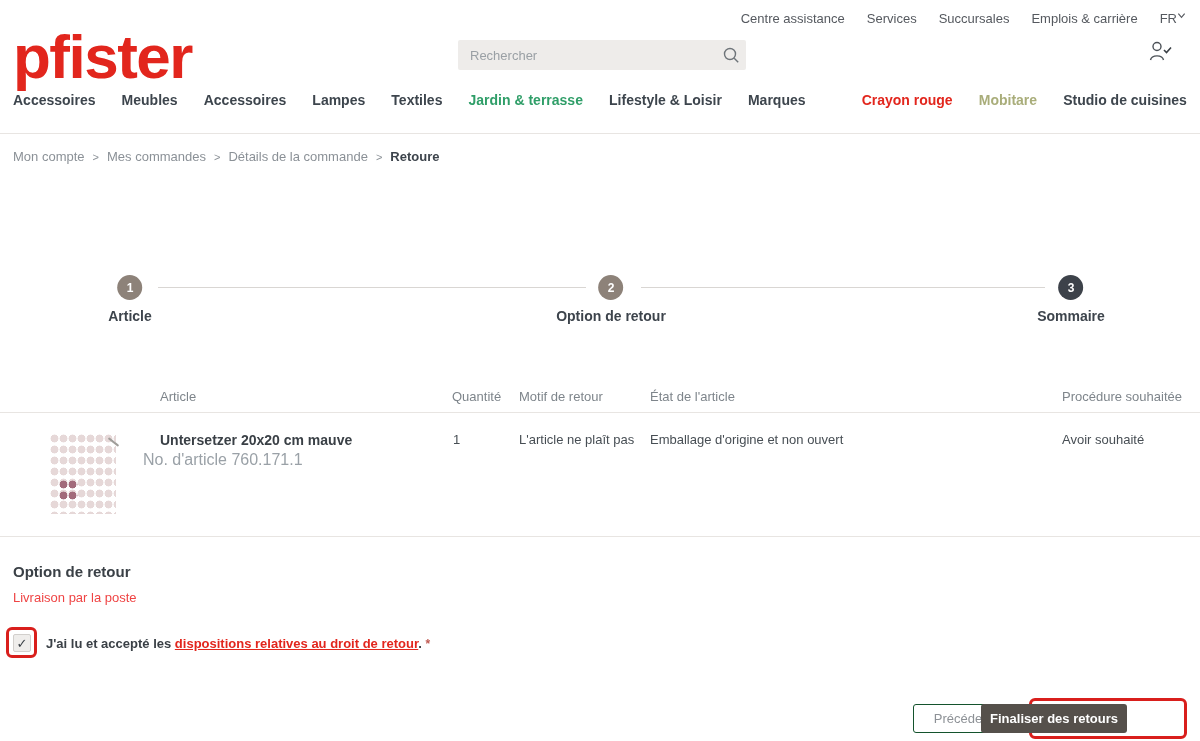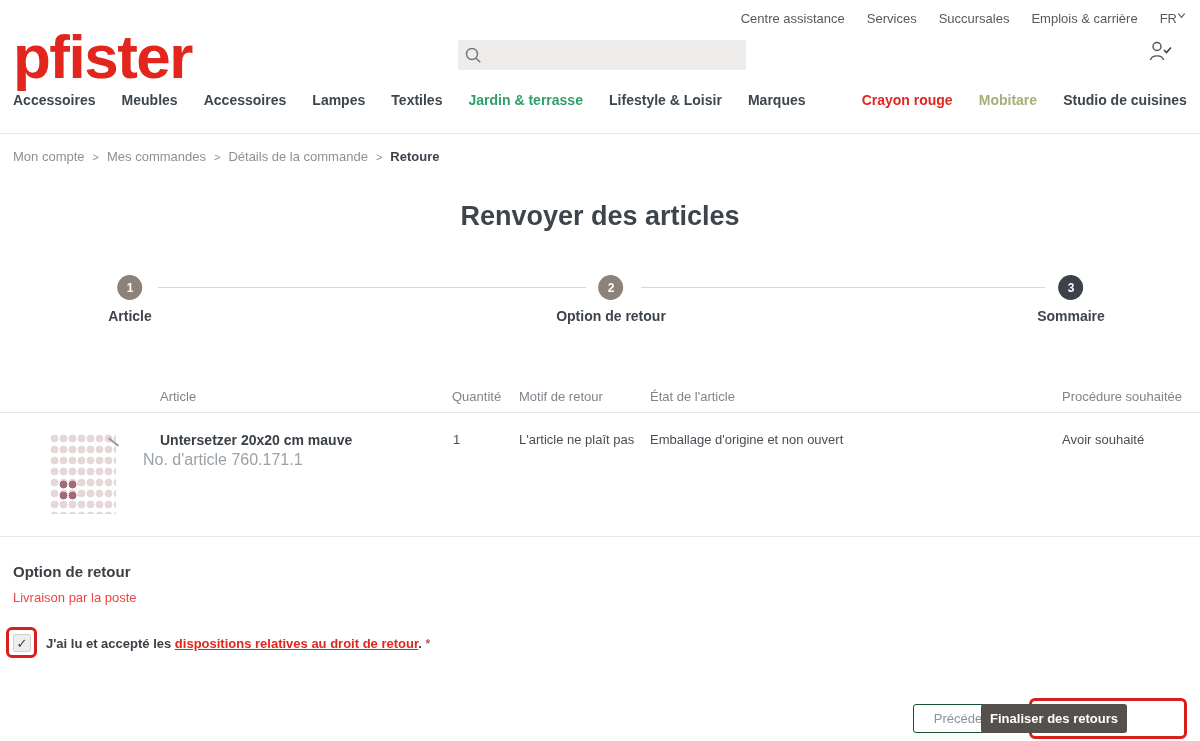--- a/index.html
+++ b/index.html
@@ -98,20 +98,21 @@
       <span>FR</span>
       <svg class="chev" viewBox="0 0 10 10">
           <polyline points="1.5,3 5,7 8.5,3" fill="none" stroke="#55595f" stroke-width="1.3"></polyline>
         </svg>
     </span>
   </div>
 
   <div class="logo">pfister</div>
 
   <div class="search-box">
+    <input type="text" placeholder="Rechercher" style="">
     <span class="search-icon">
       <svg width="17" height="17" viewBox="0 0 17 17">
           <circle cx="7" cy="7" r="5.5" fill="none" stroke="#6e7479" stroke-width="1.4"></circle>
           <line x1="11.2" y1="11.2" x2="15.2" y2="15.2" stroke="#6e7479" stroke-width="1.4"></line>
         </svg>
     </span>
   </div>
 
   <div class="account">
     <svg width="26" height="22" viewBox="0 0 26 22">
@@ -139,21 +140,20 @@
   <div class="breadcrumb">
     <span class="crumb">Mon compte</span>
     <span class="sep">&gt;</span>
     <span class="crumb">Mes commandes</span>
     <span class="sep">&gt;</span>
     <span class="crumb">Détails de la commande</span>
     <span class="sep">&gt;</span>
     <span class="current">Retoure</span>
   </div>
 
-  <h1 class="page-title">Renvoyer des articles</h1>
 
   <div class="stepper">
     <div class="step-line line-1"></div>
     <div class="step-line line-2"></div>
     <div class="step step-1">
       <div class="step-circle">1</div>
       <div class="step-label">Article</div>
     </div>
     <div class="step step-2">
       <div class="step-circle">2</div>

